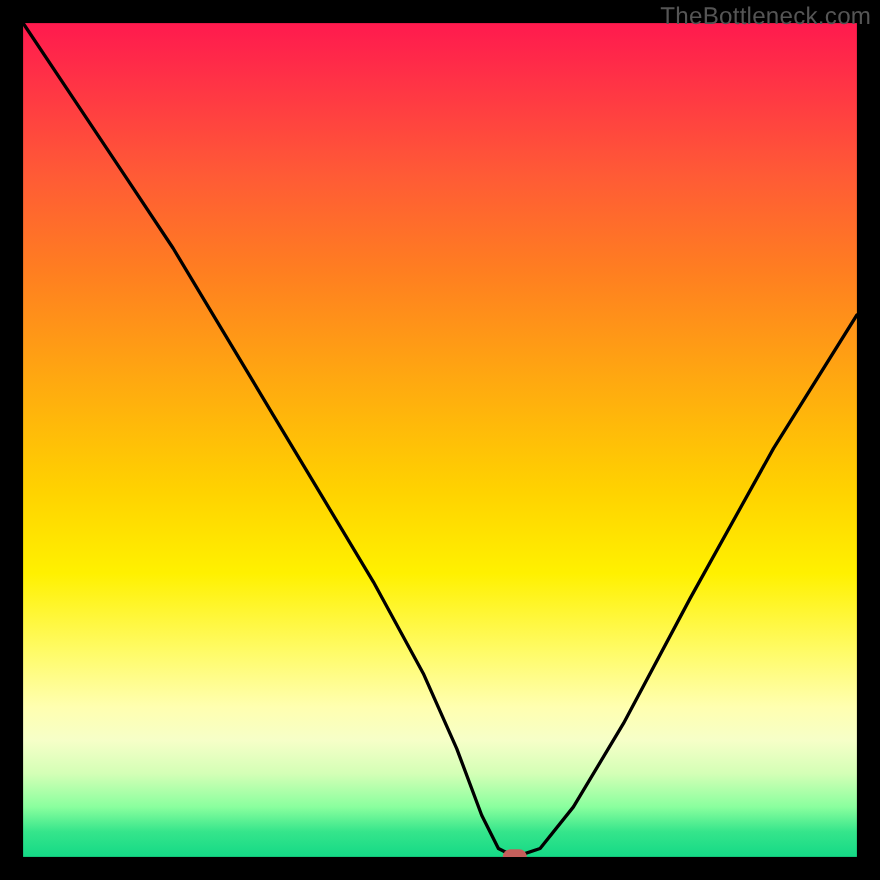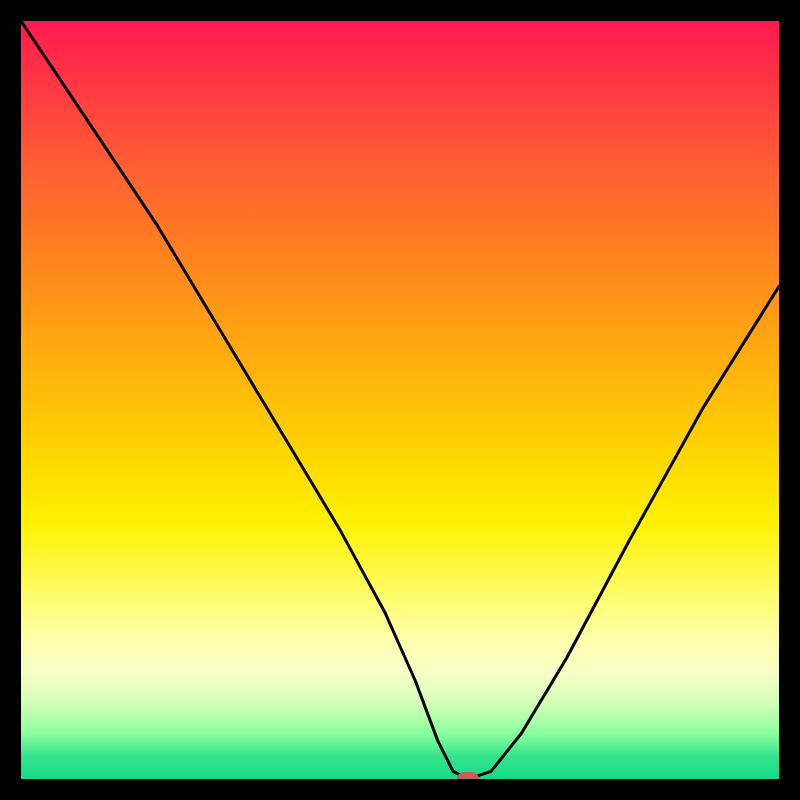--- a/index.html
+++ b/index.html
@@ -74,20 +74,21 @@
     border-radius: 7px;
     background: #c45f5b;
     transform: translate(-50%, -50%);
   }
 </style>
 </head>
 <body>
 
 <div class="frame">
 
+  <div class="watermark">TheBottleneck.com</div>
 
   <div class="plot-area">
     <div class="gradient-bg"></div>
 
     <svg class="curve" viewBox="0 0 758 758" preserveAspectRatio="none">
       <path d="M0.0 0.0 L45.5 68.2 L91.0 136.4 L136.4 204.7 L181.9 280.5 L227.4 356.3 L272.9 432.1 L318.4 507.9 L363.8 591.2 L394.2 659.5 L416.9 720.1 L432.1 750.4 L447.2 758.0 L470.0 750.4 L500.3 712.5 L545.8 636.7 L606.4 523.0 L682.2 386.6 L758.0 265.3" fill="none" stroke="#000" stroke-width="3" stroke-linejoin="round" stroke-linecap="round"></path>
     </svg>
 
     <div class="marker" style="left: 447.22px; top: 758px; background: rgb(196, 95, 91);"></div>
   </div>

